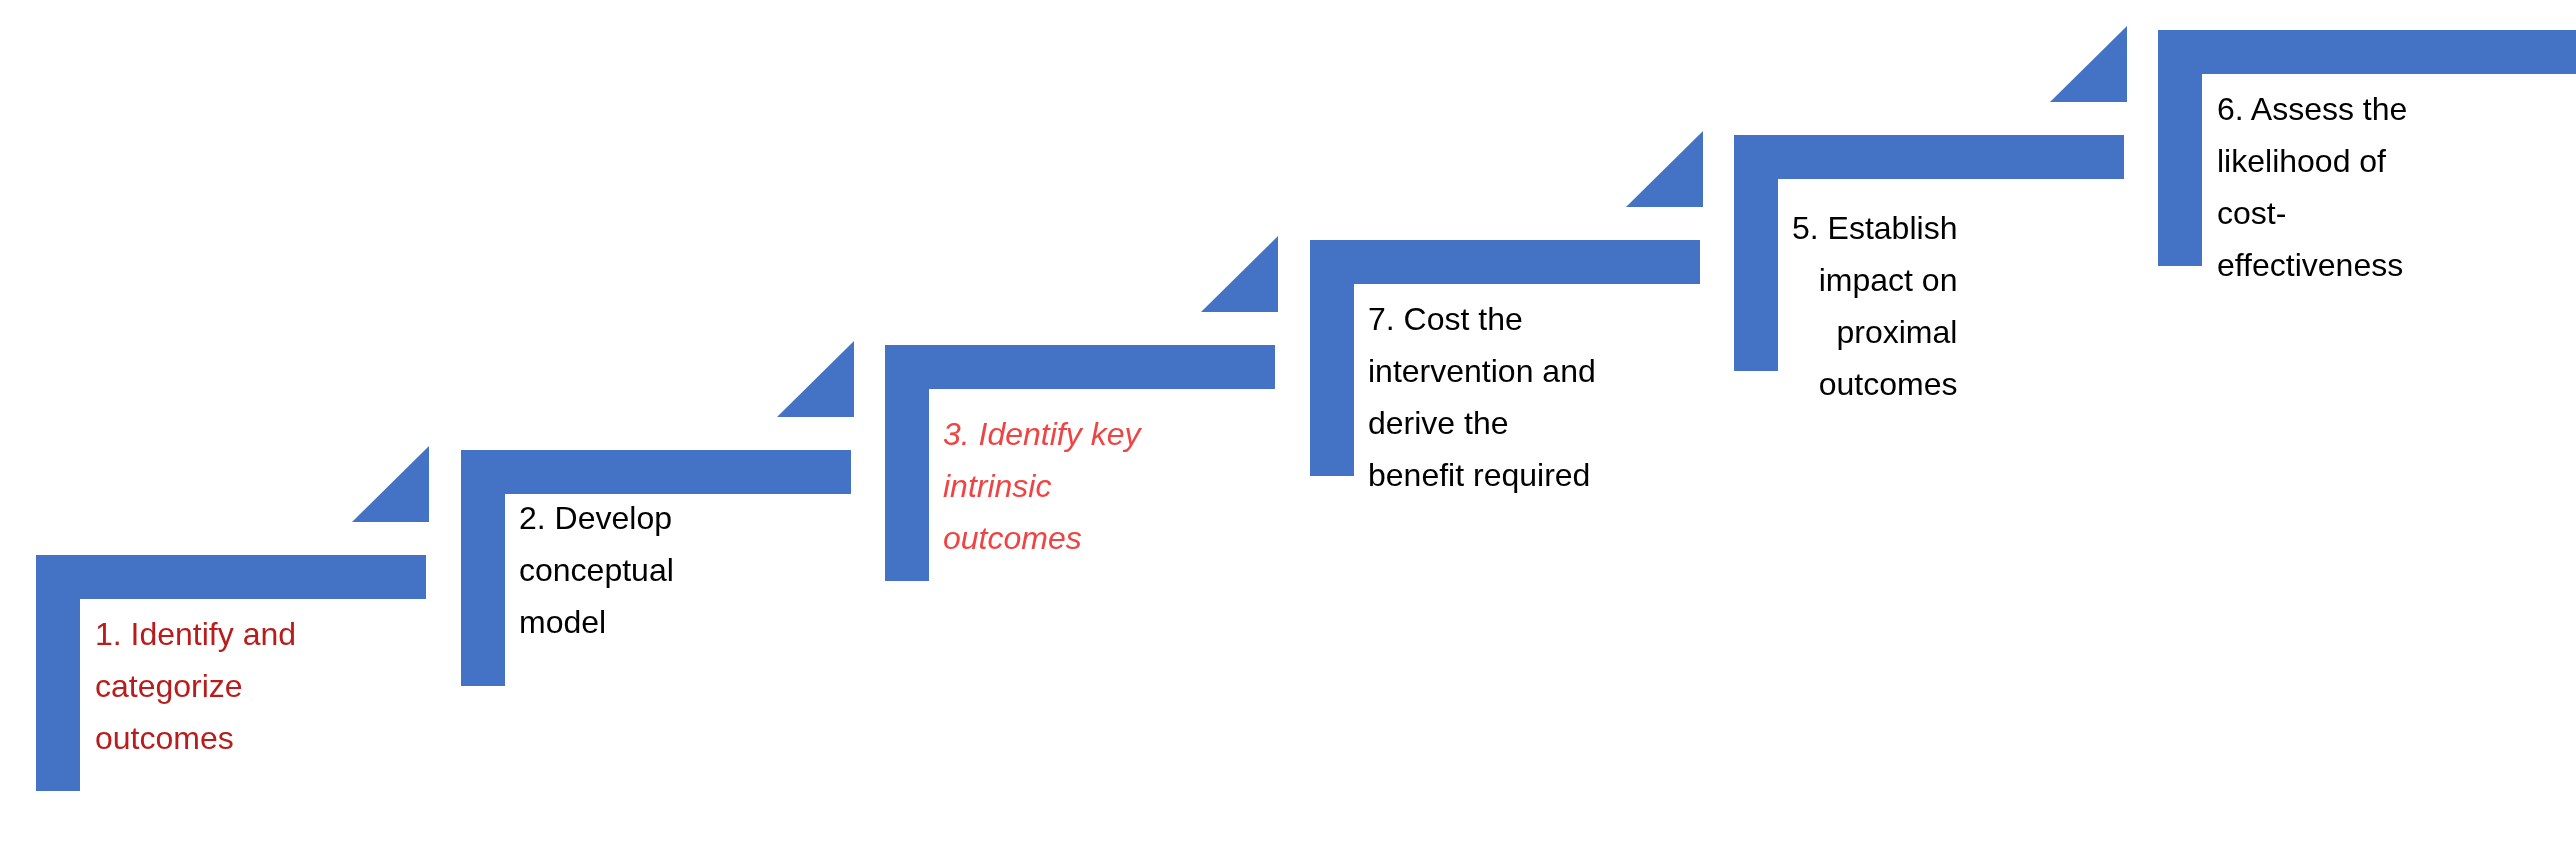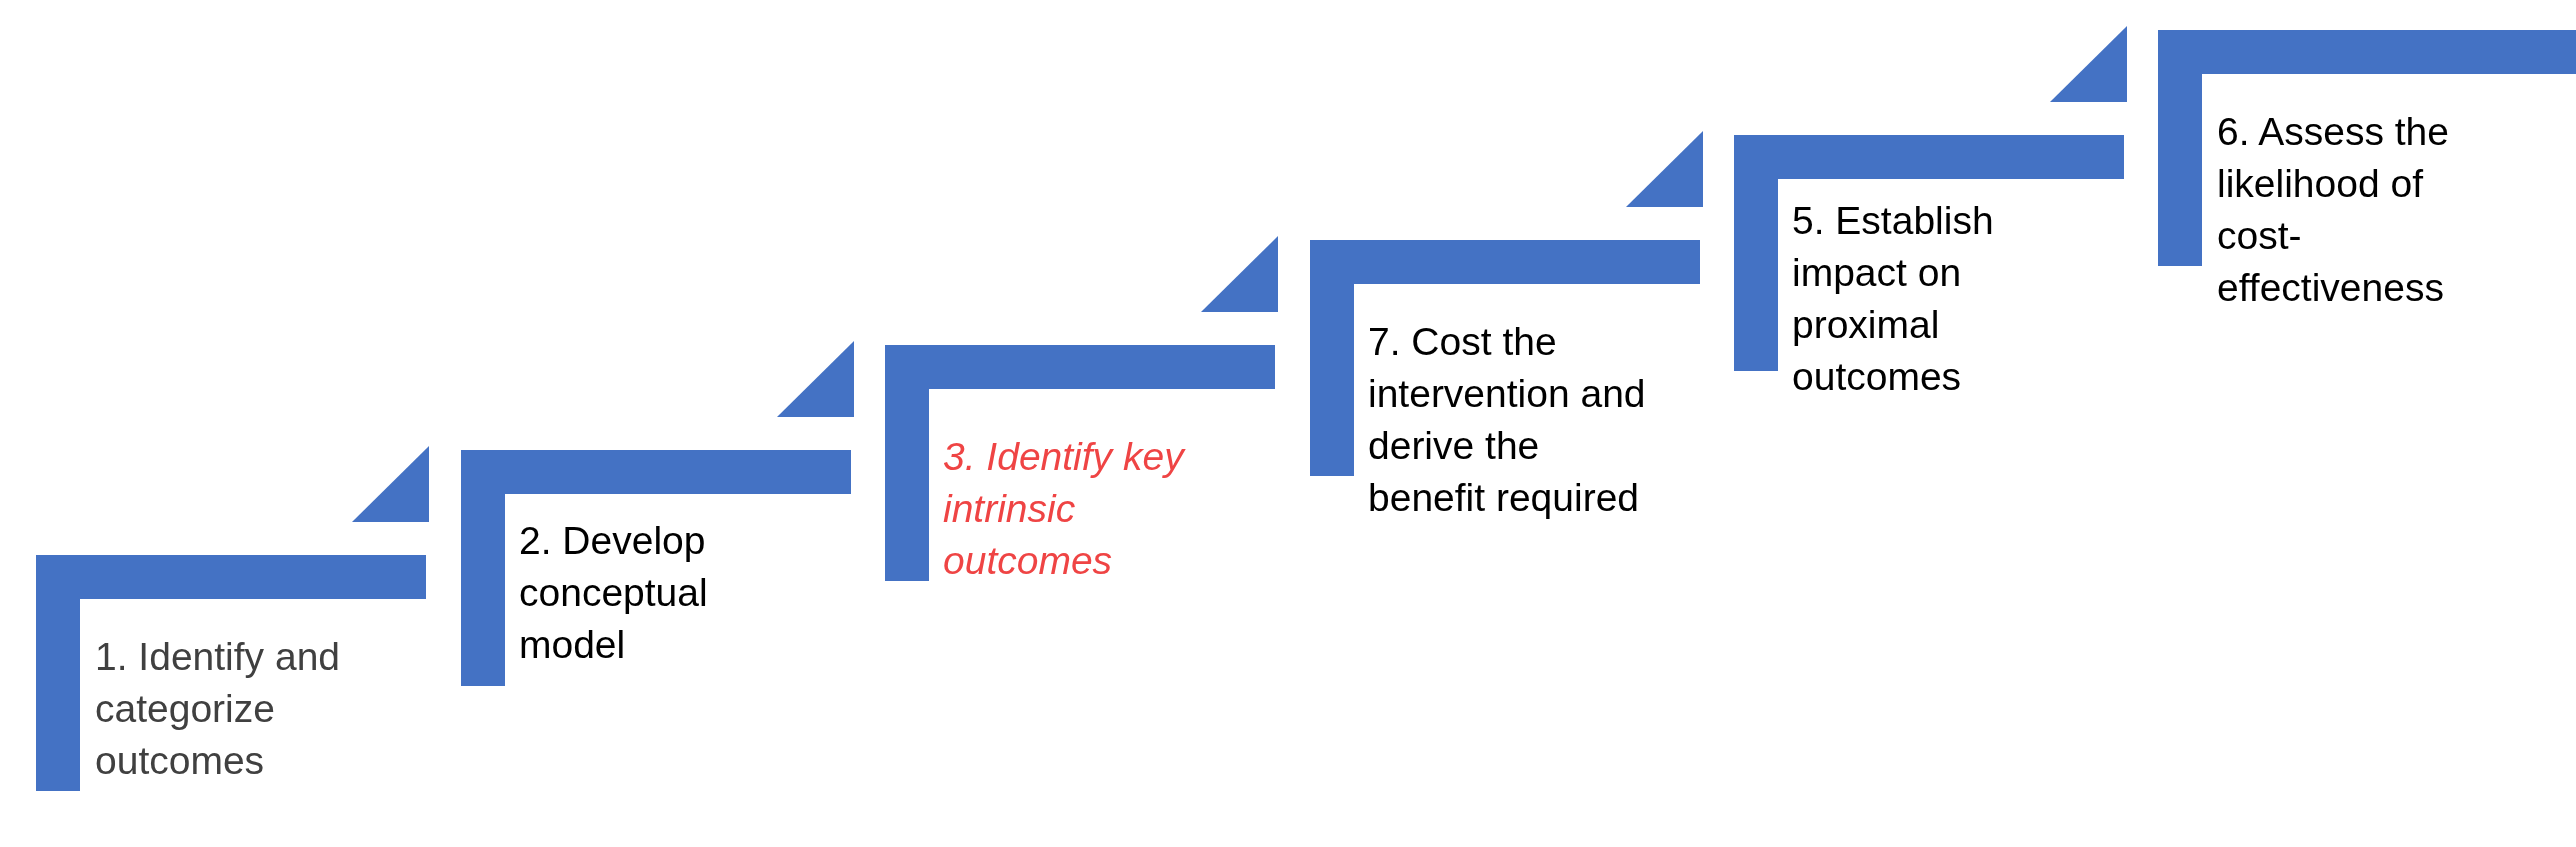--- a/index.html
+++ b/index.html
@@ -20,36 +20,35 @@
   .step  { position: absolute; inset: 0; }
   .tread, .riser {
     position: absolute;
   }
   .tri {
     position: absolute;
     clip-path: polygon(100% 0, 100% 100%, 0 100%);
   }
   .label {
     position: absolute;
-    font-size: 39px;
+    font-size: 32px;
     line-height: 52px;
     white-space: pre;
     color: #000000;
     letter-spacing: 0px;
-    margin-top: 23px;
   }
 </style>
 </head>
 <body>
 
 <div id="canvas">
     <div class="step">
       <div class="tread" style="left: 36px; top: 555px; width: 390px; height: 44px; background: rgb(68, 114, 196);"></div>
       <div class="riser" style="left: 36px; top: 555px; width: 44px; height: 236px; background: rgb(68, 114, 196);"></div>
-      <div class="label" style="left: 95px; top: 608px; color: #404040;">1. Identify and
+      <div class="label" style="left: 95px; top: 608px; color: #b91c1c;">1. Identify and
 categorize
 outcomes</div>
     </div>
     <div class="step">
       <div class="tread" style="left: 461px; top: 450px; width: 390px; height: 44px; background: rgb(68, 114, 196);"></div>
       <div class="riser" style="left: 461px; top: 450px; width: 44px; height: 236px; background: rgb(68, 114, 196);"></div>
       <div class="tri" style="left: 352px; top: 446px; width: 77px; height: 76px; background: rgb(68, 114, 196);"></div>
       <div class="label" style="left: 519px; top: 492px; color: rgb(0, 0, 0);">2. Develop
 conceptual
 model</div>
@@ -68,21 +67,21 @@
       <div class="tri" style="left: 1201px; top: 236px; width: 77px; height: 76px; background: rgb(68, 114, 196);"></div>
       <div class="label" style="left: 1368px; top: 293px; color: rgb(0, 0, 0);">7. Cost the
 intervention and
 derive the
 benefit required</div>
     </div>
     <div class="step">
       <div class="tread" style="left: 1734px; top: 135px; width: 390px; height: 44px; background: rgb(68, 114, 196);"></div>
       <div class="riser" style="left: 1734px; top: 135px; width: 44px; height: 236px; background: rgb(68, 114, 196);"></div>
       <div class="tri" style="left: 1626px; top: 131px; width: 77px; height: 76px; background: rgb(68, 114, 196);"></div>
-      <div class="label" style="left: 1792px; top: 172px; color: rgb(0, 0, 0);">5. Establish
+      <div class="label" style="left: 1792px; top: 202px; color: rgb(0, 0, 0); text-align: right;">5. Establish
 impact on
 proximal
 outcomes</div>
     </div>
     <div class="step">
       <div class="tread" style="left: 2158px; top: 30px; width: 418px; height: 44px; background: rgb(68, 114, 196);"></div>
       <div class="riser" style="left: 2158px; top: 30px; width: 44px; height: 236px; background: rgb(68, 114, 196);"></div>
       <div class="tri" style="left: 2050px; top: 26px; width: 77px; height: 76px; background: rgb(68, 114, 196);"></div>
       <div class="label" style="left: 2217px; top: 83px; color: rgb(0, 0, 0);">6. Assess the
 likelihood of

